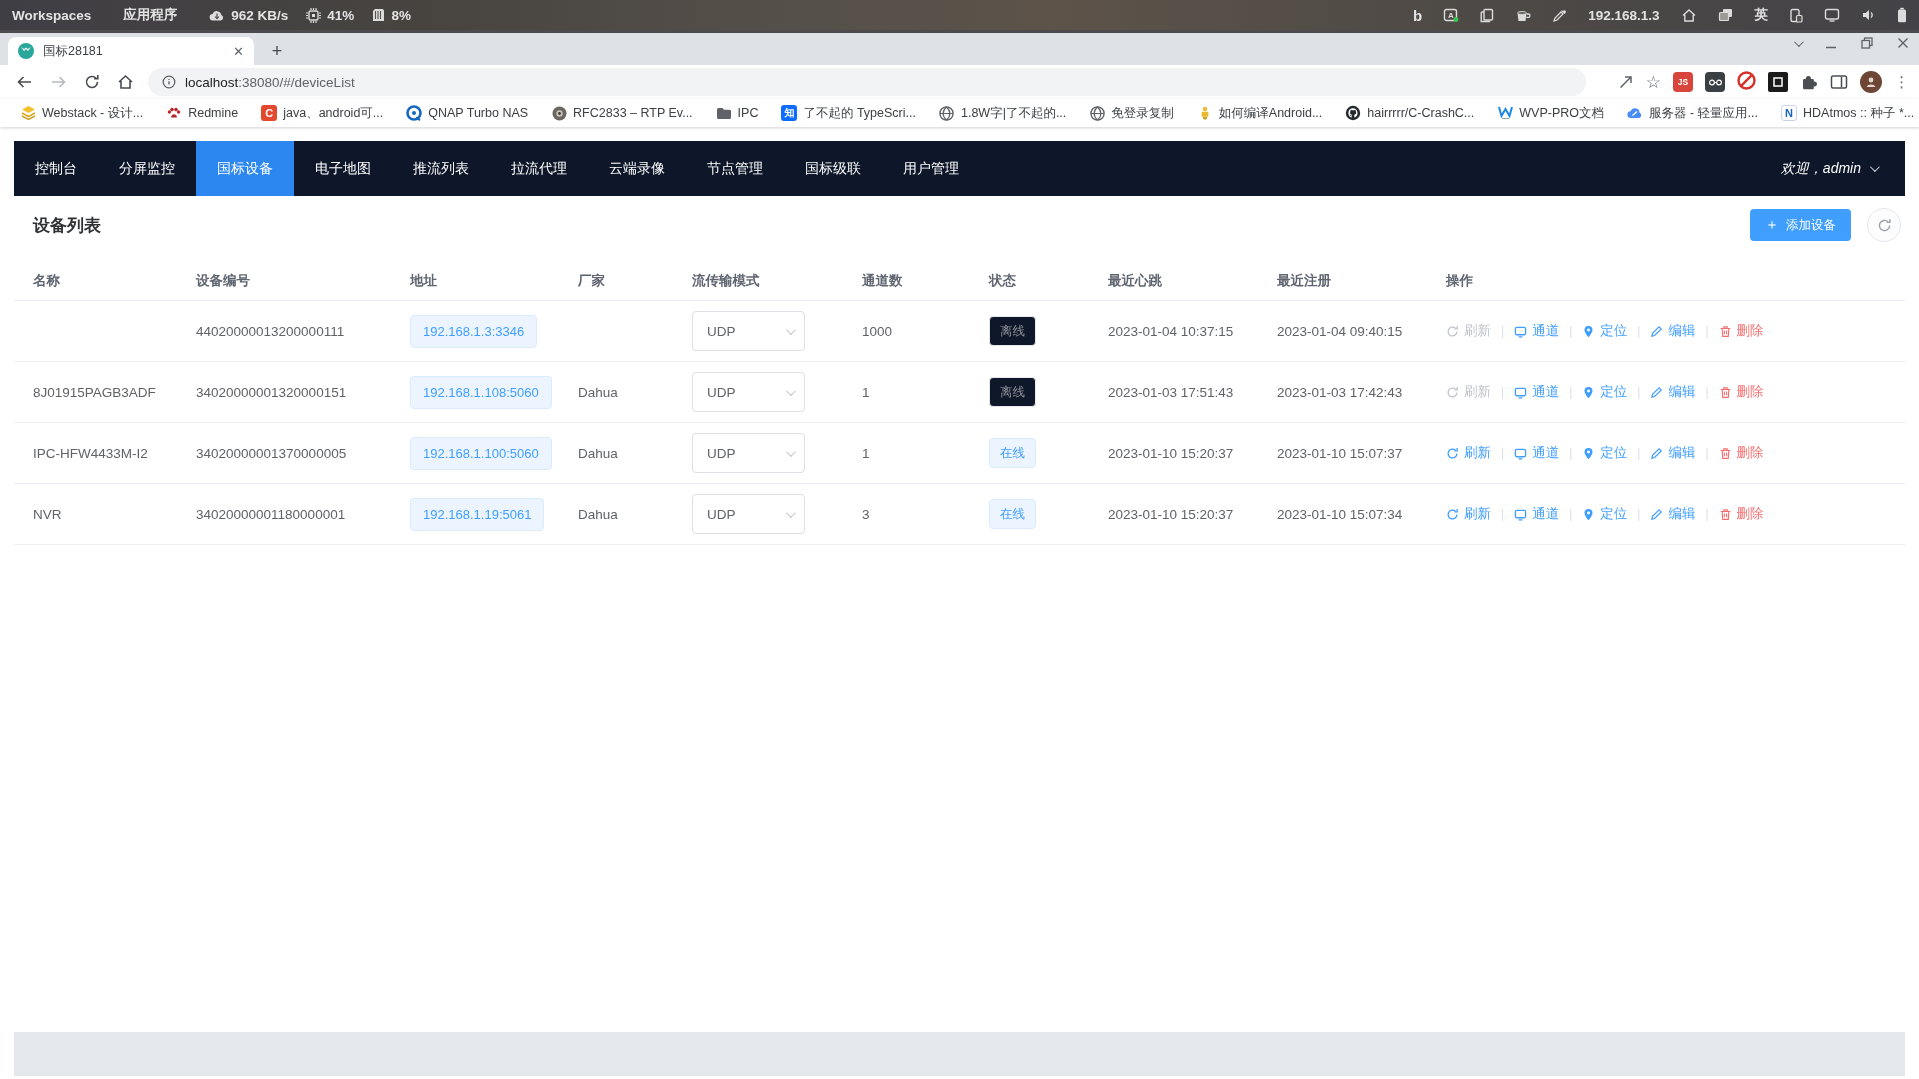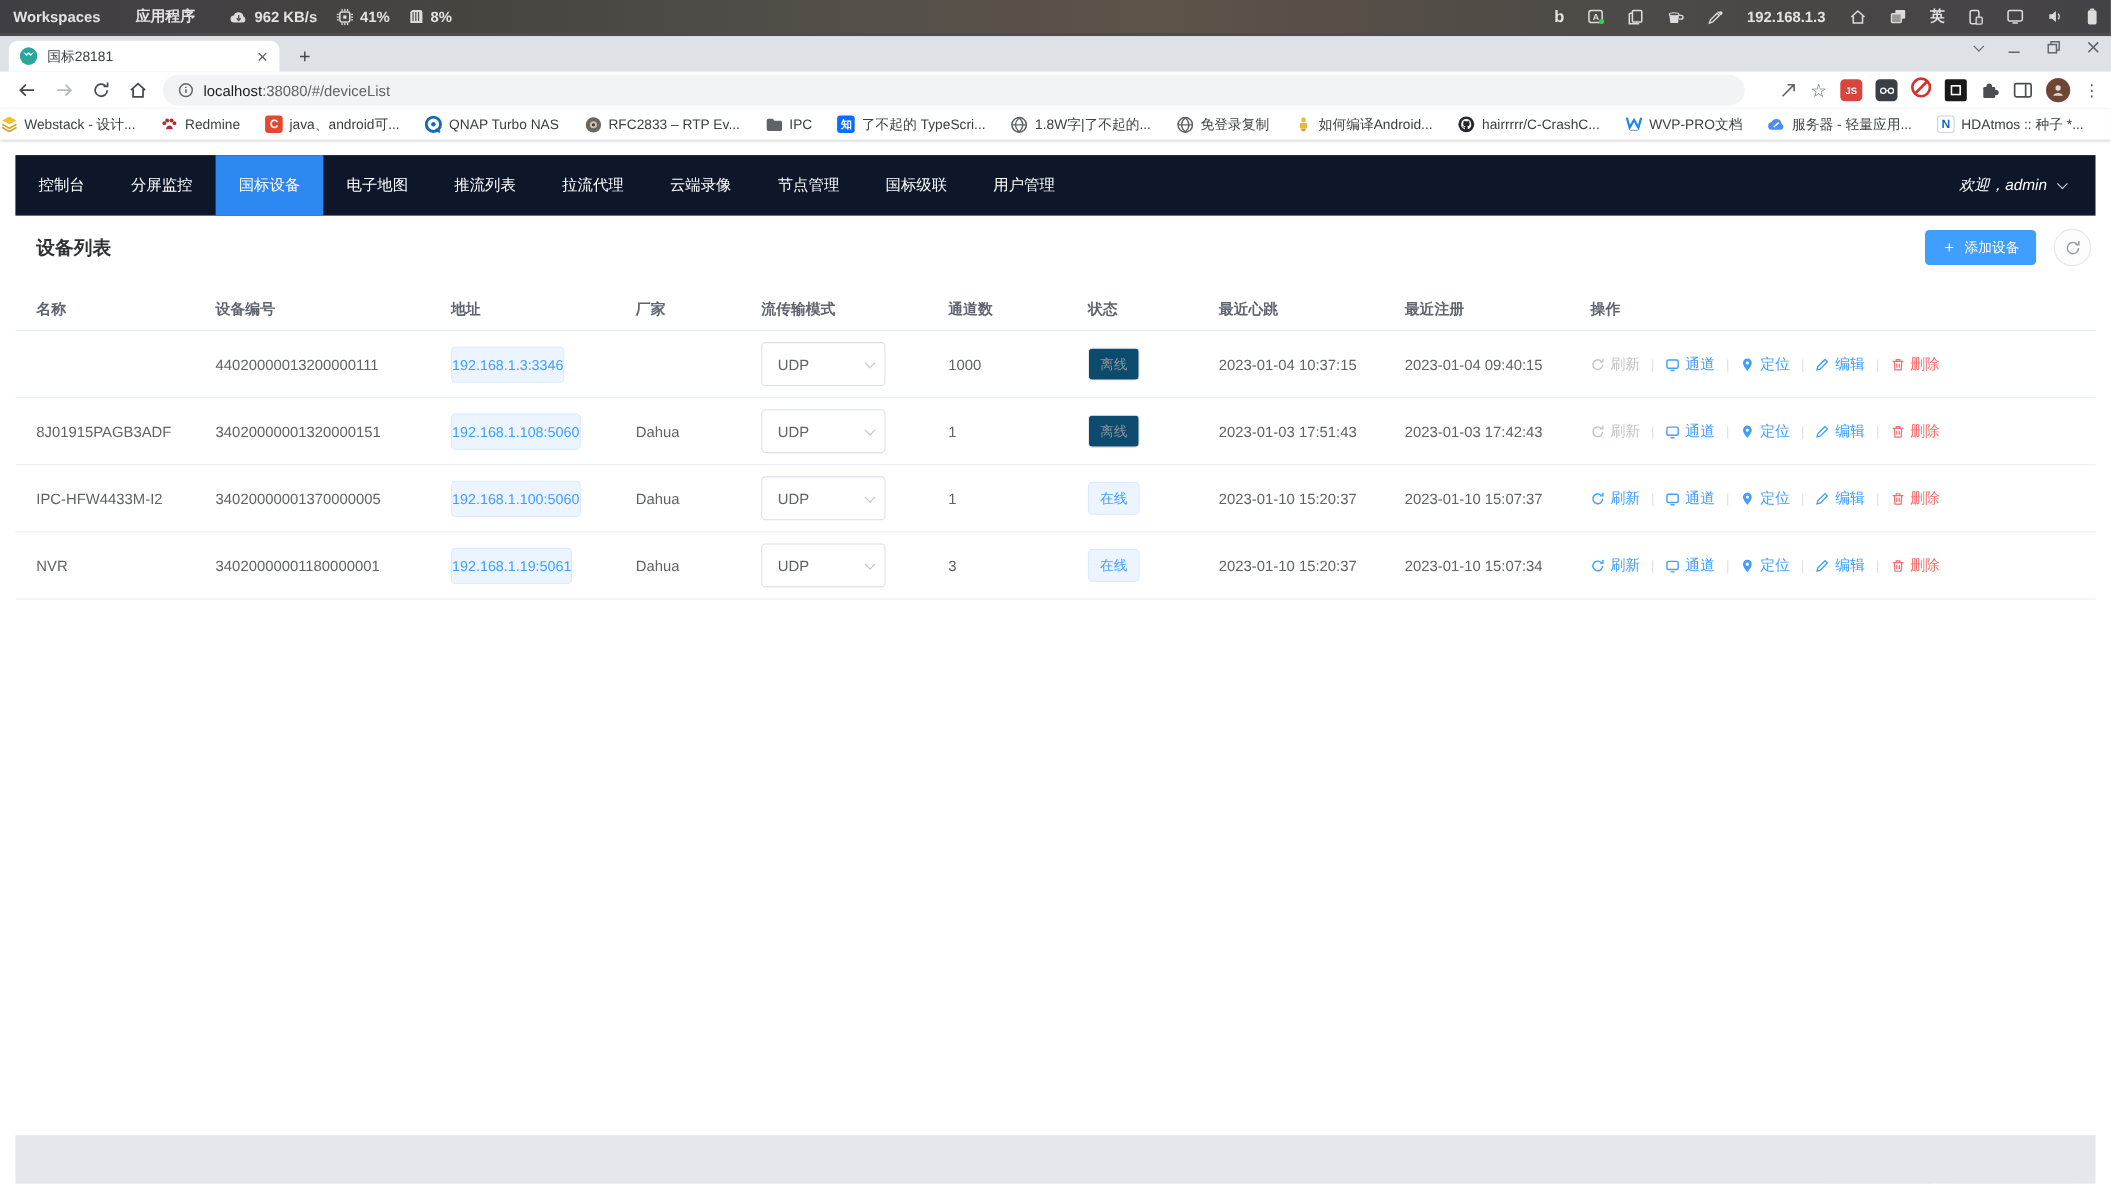--- a/index.html
+++ b/index.html
@@ -32,21 +32,21 @@
   .toolbar { height:34px; background:#fff; display:flex; align-items:center; }
   .navbtns { display:flex; align-items:center; gap:17px; margin-left:16px; color:#474b50; }
   .navbtn.dis { color:#b6b9bd; }
   .urlbar { margin-left:14px; width:1438px; height:28px; background:#f1f3f4; border-radius:14px;
     display:flex; align-items:center; padding:0 14px; gap:9px; font-size:13.5px; color:#5f6368; }
   .url-host { color:#202124; }
   .tb-right { margin-left:auto; display:flex; align-items:center; gap:12px; margin-right:10px; color:#5f6368; }
   .extbox { width:20px; height:20px; border-radius:4px; display:flex; align-items:center; justify-content:center;
     color:#fff; font-size:8.5px; font-weight:700; }
   .avatarc { width:22px; height:22px; border-radius:50%; background:#6d4636; display:flex; align-items:center; justify-content:center; }
-  .bookmarks { height:28px; background:#fff; display:flex; align-items:center; gap:23px; padding-left:0;
+  .bookmarks { height:28px; background:#fff; display:flex; align-items:center; gap:23px; padding-left:20px;
     font-size:12.5px; color:#3c4043; box-shadow:0 1px 3px rgba(0,0,0,.18); position:relative; z-index:2; }
   .bm { display:flex; align-items:center; gap:6px; white-space:nowrap; }
   .bm-ic { width:16px; height:16px; display:flex; align-items:center; justify-content:center; flex:none; font-size:11px; }
   .sq { width:16px; height:16px; border-radius:3px; display:flex; align-items:center; justify-content:center; color:#fff; font-weight:700; }
 
   
   .webpage { position:absolute; top:127px; left:0; width:1919px; height:952px; background:#fff; }
   .appnav { position:absolute; left:14px; right:14px; top:14px; height:55px; background:#0d1729;
     display:flex; align-items:stretch; color:#fff; font-size:14px; }
   .appnav-item { padding:0 21px; line-height:55px; white-space:nowrap; }
@@ -64,27 +64,27 @@
   .btn-add .plus { font-size:14px; }
   .btn-refresh { width:34px; height:34px; border-radius:50%; border:1px solid #e4e7ec; background:#fdfdfd;
     color:#9aa0a8; display:flex; align-items:center; justify-content:center; font-size:15px; }
 
   .dtable { position:absolute; top:135px; left:14px; right:14px; font-size:13.5px; color:#606266; }
   .trow { display:grid; grid-template-columns:182px 214px 168px 114px 170px 127px 119px 169px 169px 1fr;
     align-items:center; border-bottom:1px solid #ebeef5; }
   .thead { height:39px; font-weight:700; color:#5f6570; }
   .tr { height:61px; }
   .c1 { padding-left:19px; }
-  .addrtag { display:inline-block; padding:8px 0; border-radius:4px; background:#ecf5ff;
+  .addrtag { display:inline-block; padding:8px 12px; border-radius:4px; background:#ecf5ff;
     border:1px solid #d9ecff; color:#409eff; font-size:13px; }
   .sel { width:113px; height:40px; border:1px solid #dcdfe6; border-radius:4px; background:#fff;
     display:inline-flex; align-items:center; justify-content:space-between; padding:0 11px 0 14px; color:#606266; }
   .chev-g { color:#c0c4cc; }
   .tag { display:inline-block; padding:8px 10px; border-radius:4px; font-size:12.5px; line-height:1; }
-  .tag-off { background:#0c4a6e; border:1px solid #e9e9eb; color:#909399; }
+  .tag-off { background:#0f172a; border:1px solid #e9e9eb; color:#909399; }
   .tag-on  { background:#ecf5ff; border:1px solid #d9ecff; color:#409eff; }
   .ops { display:flex; align-items:center; }
   .op { display:inline-flex; align-items:center; gap:5px; color:#409eff; white-space:nowrap; }
   .op.dis { color:#c0c4cc; }
   .op.danger { color:#f56c6c; }
   .opdiv { color:#dcdfe6; margin:0 10px; font-size:12px; }
   .op svg { flex:none; }
 
   .pagerow { position:absolute; right:33px; top:876px; height:32px; display:flex; align-items:center;
     gap:15px; font-size:13px; color:#606266;margin-top:42px; }

